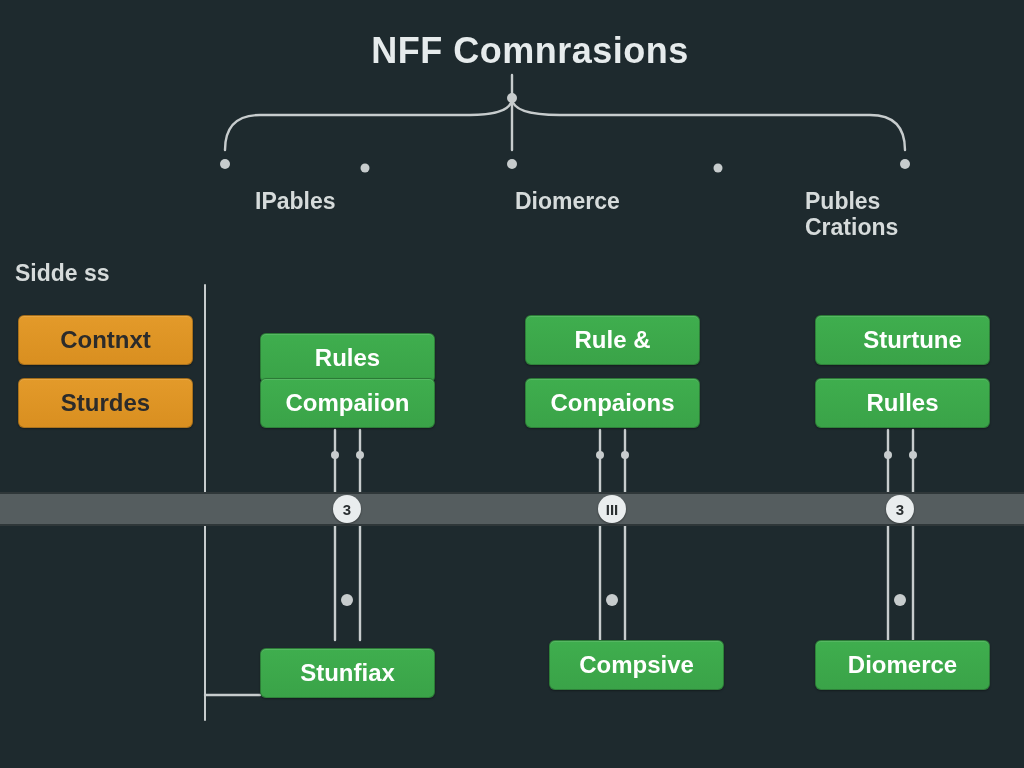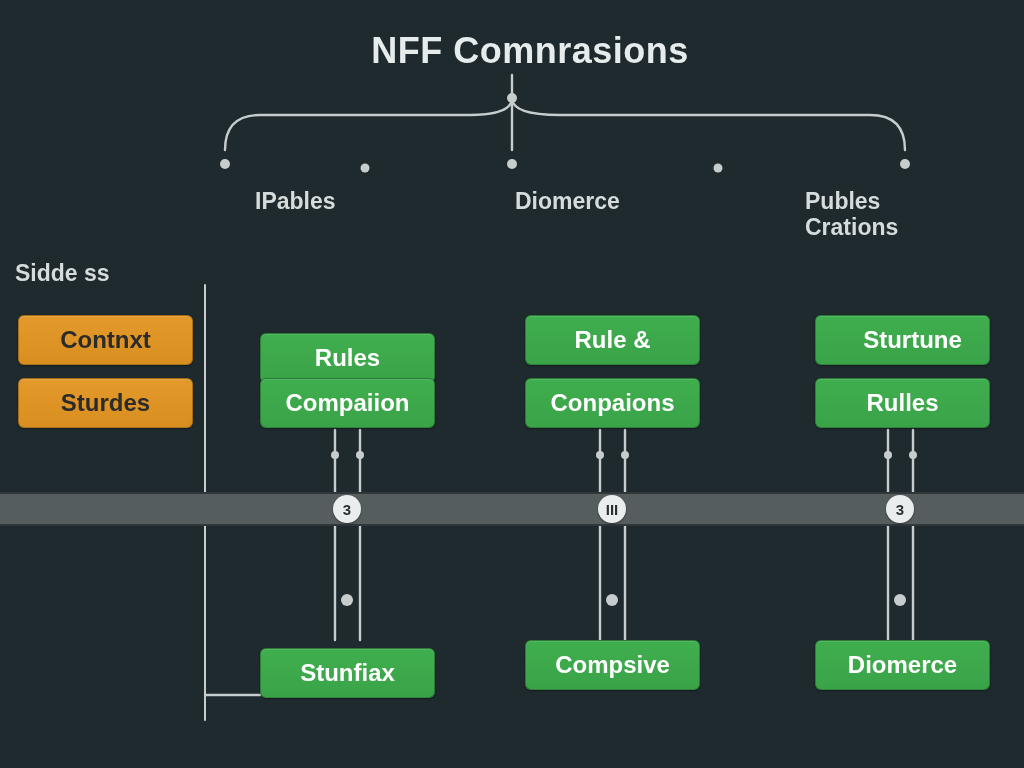--- a/index.html
+++ b/index.html
@@ -151,14 +151,14 @@
 
 <div class="box green" style="left:260px; top:378px;">Compaiion</div>
 <div class="box green" style="left:525px; top:378px;">Conpaions</div>
 <div class="box green" style="left:815px; top:378px;">Rulles</div>
 
 <div class="num-badge" style="left:333px; top:495px;">3</div>
 <div class="num-badge" style="left:598px; top:495px;">III</div>
 <div class="num-badge" style="left:886px; top:495px;">3</div>
 
 <div class="box green" style="left:260px; top:640px;margin-top:8px;">Stunfiax</div>
-<div class="box green" style="left:525px; top:640px;">Compsive</div>
+<div class="box green" style="left:549px; top:640px;">Compsive</div>
 <div class="box green" style="left:815px; top:640px;">Diomerce</div>
 
 </body></html>

